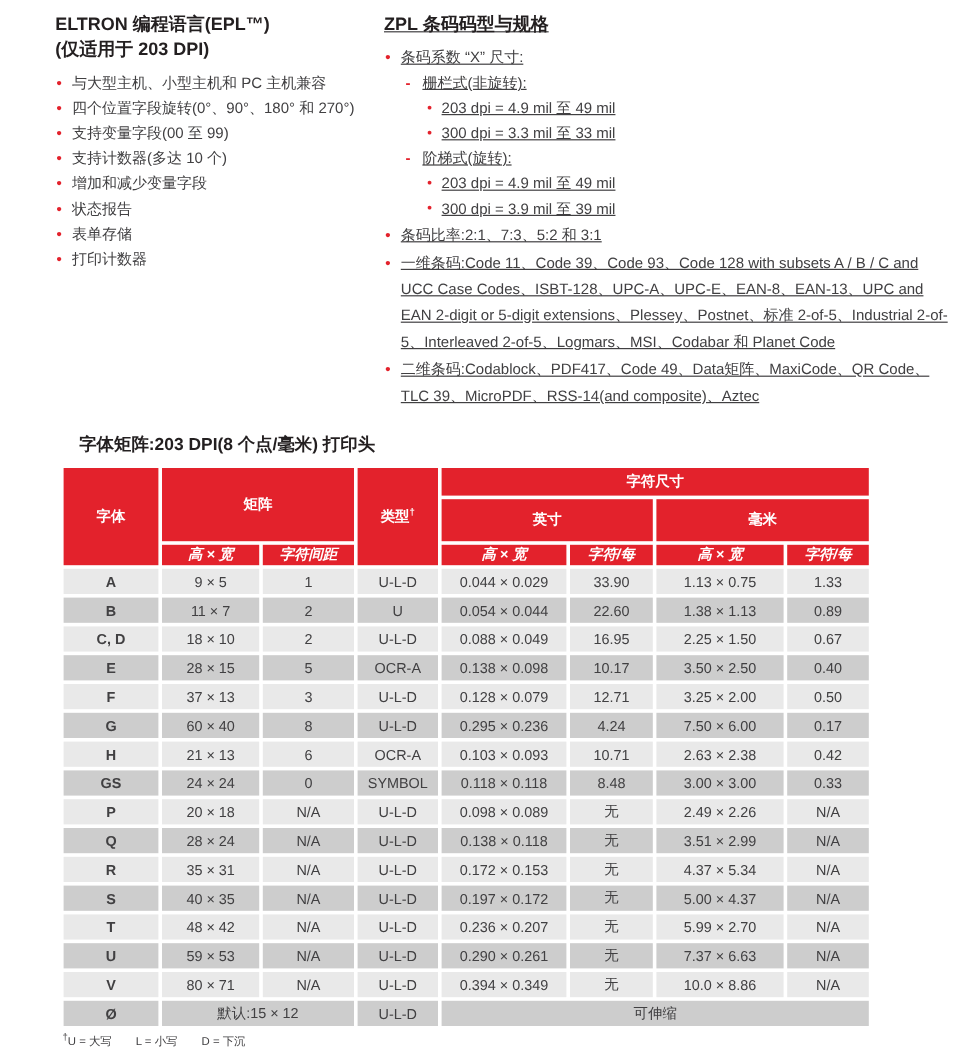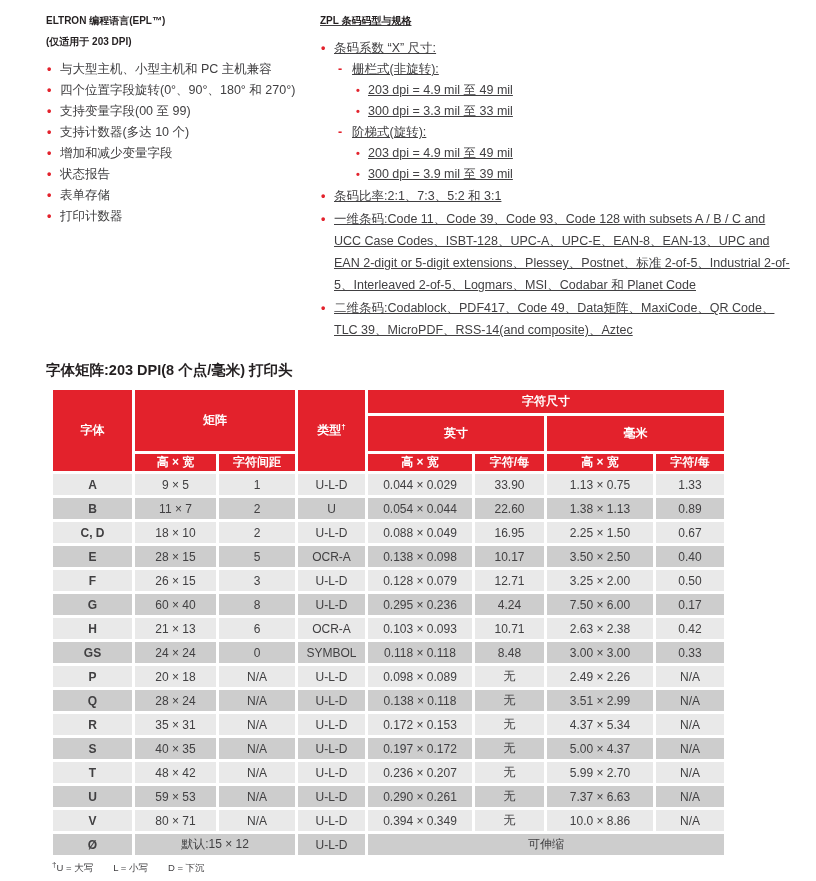--- a/index.html
+++ b/index.html
@@ -6,48 +6,48 @@
   body{
     width:816px;height:881px;background:#ffffff;
     font-family:"Liberation Sans","DejaVu Sans",sans-serif;
     color:#414042;-webkit-font-smoothing:antialiased;
   }
   .page{padding:10px 26px 0 46px;box-sizing:border-box;}
   .columns{display:flex;align-items:flex-start;}
   .col-left{width:272px;flex:none;}
   .col-right{flex:1;margin-left:2px;text-decoration:underline;}
   .section-title{
-    font-size:10px;font-weight:bold;color:#231f20;
+    font-size:15px;font-weight:bold;color:#231f20;
     line-height:21px;margin:0 0 7px 0;
   }
   .section-title .line{display:block;}
   .bullet-item{position:relative;font-size:12.5px;line-height:21px;color:#414042;}
   .bullet-item.lvl1{padding-left:14px;}
   .bullet-item.lvl2{padding-left:32px;}
   .bullet-item.lvl3{padding-left:48px;}
   .bullet-item .marker{position:absolute;color:#e3222c;font-weight:bold;}
   .bullet-item.lvl1 .marker{left:1px;}
   .bullet-item.lvl2 .marker{left:18px;}
   .bullet-item.lvl3 .marker{left:36px;font-size:11px;}
   .col-right .bullet-item.lvl1{margin-top:1px;}
   .col-right .bullet-item.lvl1.multi{line-height:22px;}
 
   .table-section{margin-top:20px;}
-  .table-title{font-size:14.5px;font-weight:bold;color:#231f20;margin:0 0 7px 0;}
+  .table-title{font-size:14.5px;font-weight:bold;color:#231f20;margin:0 0 7px 20px;}
   table.font-matrix{
     border-collapse:separate;border-spacing:3px;
     table-layout:fixed;margin-left:4px;
   }
   table.font-matrix th{
     background:#e3222c;color:#ffffff;font-size:12px;font-weight:bold;
     text-align:center;vertical-align:middle;padding:0 2px;
   }
   tr.hr1 th{height:23px;}
   tr.hr2 th{height:35px;}
-  tr.hr3 th{height:16px;}
+  tr.hr3 th{height:16px;font-style:italic;}
   th.type-cell{vertical-align:bottom;padding-bottom:4px;}
   table.font-matrix td{
     font-size:12px;text-align:center;vertical-align:middle;
     height:21px;padding:0 2px;color:#414042;
   }
   tr.light td{background:#e9e9e9;}
   tr.dark td{background:#cdcdcd;}
   td.font-col{font-weight:bold;color:#3b3b3d;}
   sup{font-size:8px;line-height:0;}
   .footnote{font-size:9.5px;color:#3f3e40;margin:4px 0 0 6px;}
@@ -167,21 +167,21 @@
             <td>28 × 15</td>
             <td>5</td>
             <td>OCR-A</td>
             <td>0.138 × 0.098</td>
             <td>10.17</td>
             <td>3.50 × 2.50</td>
             <td>0.40</td>
           </tr>
           <tr class="light">
             <td class="font-col">F</td>
-            <td>26 × 15</td>
+            <td>37 × 13</td>
             <td>3</td>
             <td>U-L-D</td>
             <td>0.128 × 0.079</td>
             <td>12.71</td>
             <td>3.25 × 2.00</td>
             <td>0.50</td>
           </tr>
           <tr class="dark">
             <td class="font-col">G</td>
             <td>60 × 40</td>

